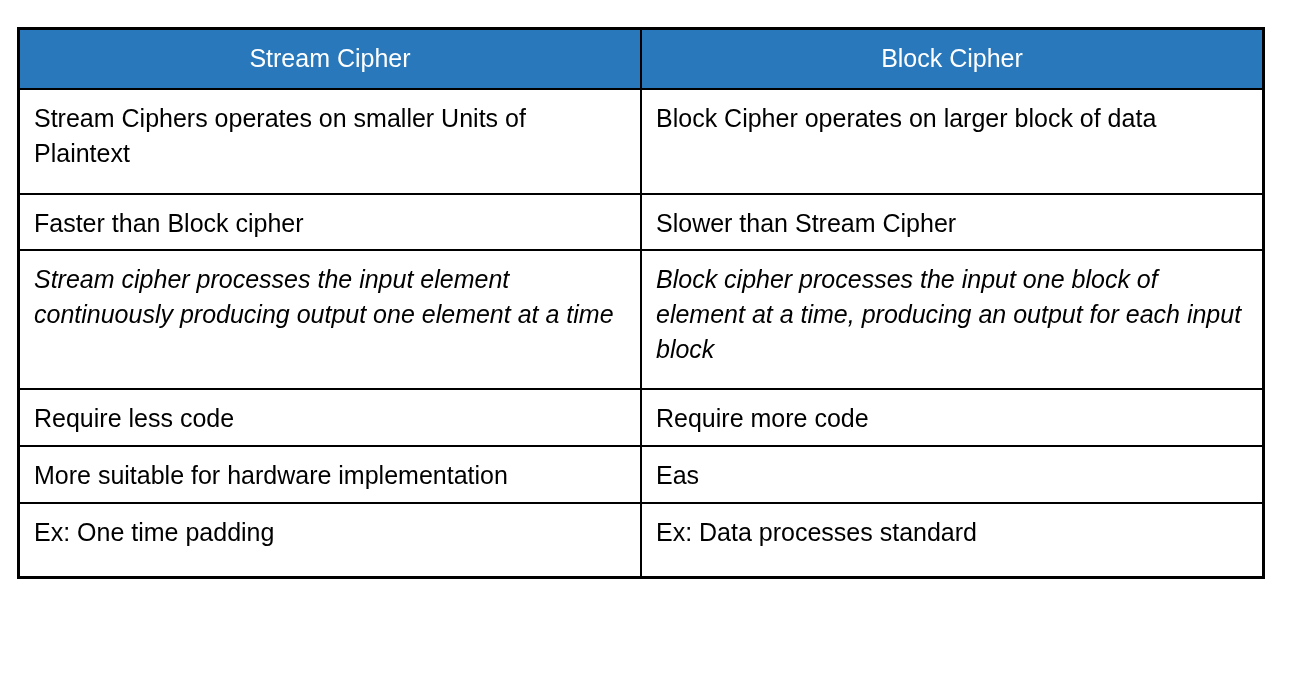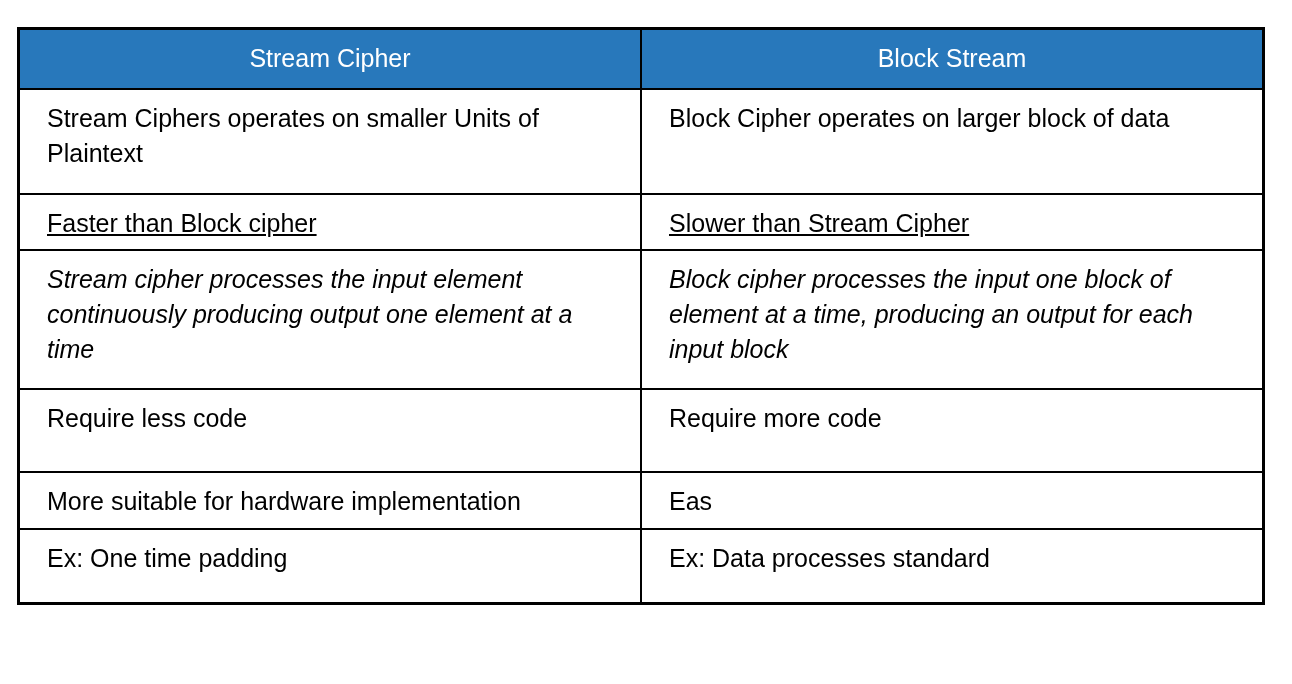--- a/index.html
+++ b/index.html
@@ -47,39 +47,39 @@
     vertical-align: middle;
     height: 60px;
     padding: 0 10px;
   }
   table.cmp td {
     color: var(--body_text);
     font-size: 25px;
     line-height: 35px;
     text-align: left;
     vertical-align: top;
-    padding: 11px 14px 8px 27px;
+    padding: 11px 14px 8px 14px;
   }
   tbody tr:nth-child(1) { height: 105px; }
-  tbody tr:nth-child(2) { height: 49px; text-decoration: underline; }
+  tbody tr:nth-child(2) { height: 49px; }
   tbody tr:nth-child(3) { height: 139px; font-style: italic; }
-  tbody tr:nth-child(4) { height: 83px; }
+  tbody tr:nth-child(4) { height: 57px; }
   tbody tr:nth-child(5) { height: 57px; }
   tbody tr:nth-child(6) { height: 75px; }
   tbody tr:nth-child(7) { height: 66px; }
 </style>
 </head>
 <body>
 
 <div class="page">
   <table class="cmp">
     <thead>
       <tr>
         <th>Stream Cipher</th>
-        <th>Block Stream</th>
+        <th>Block Cipher</th>
       </tr>
     </thead>
     <tbody>
       <tr>
         <td>Stream Ciphers operates on smaller Units of Plaintext</td>
         <td>Block Cipher operates on larger block of data</td>
       </tr>
       <tr>
         <td>Faster than Block cipher</td>
         <td>Slower than Stream Cipher</td>

